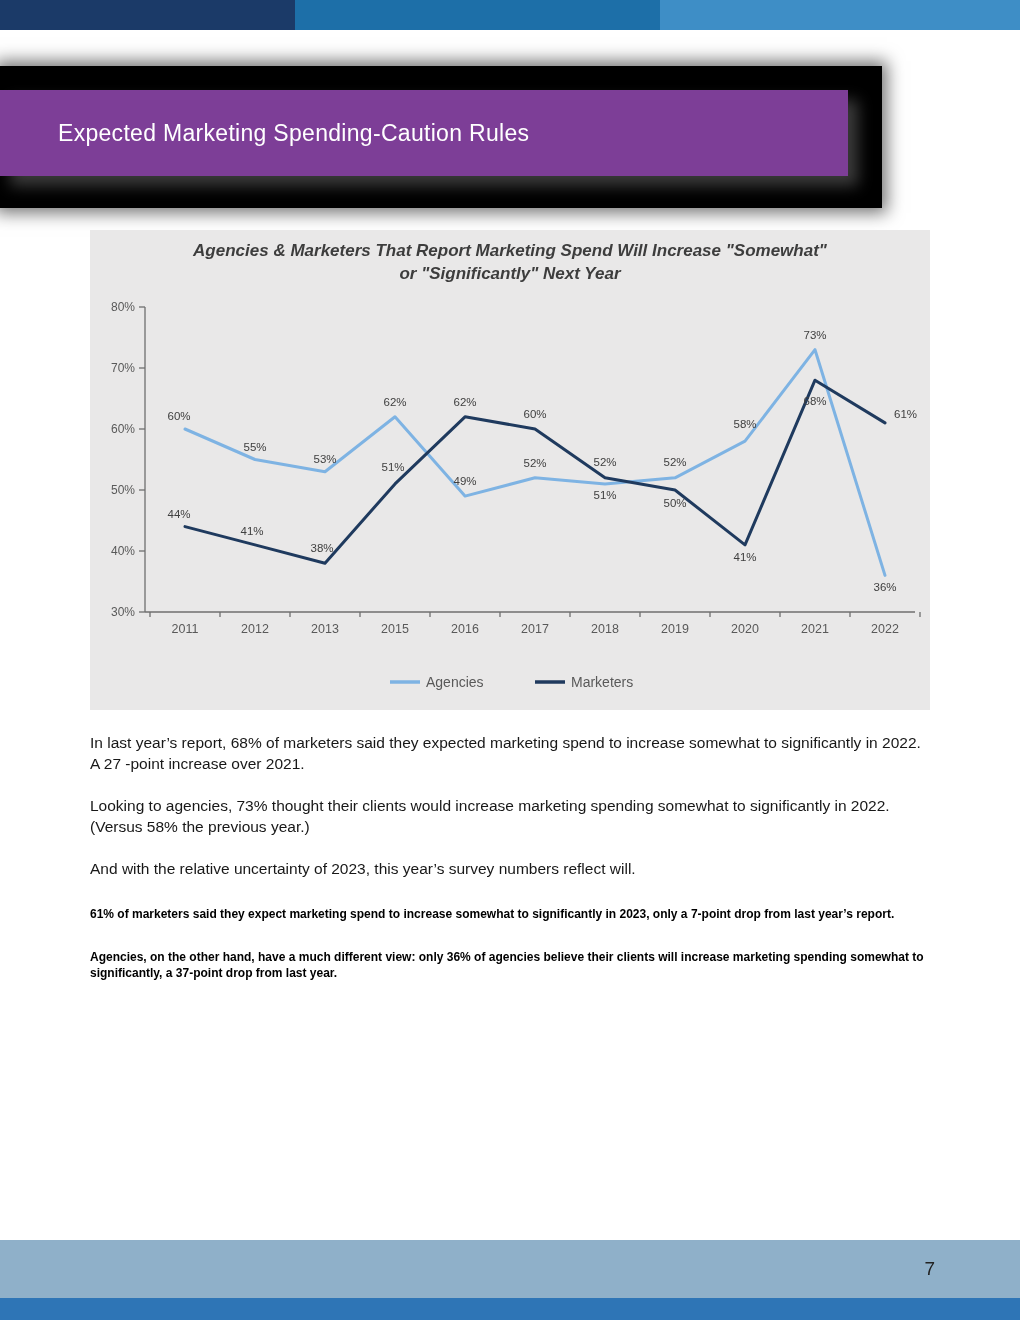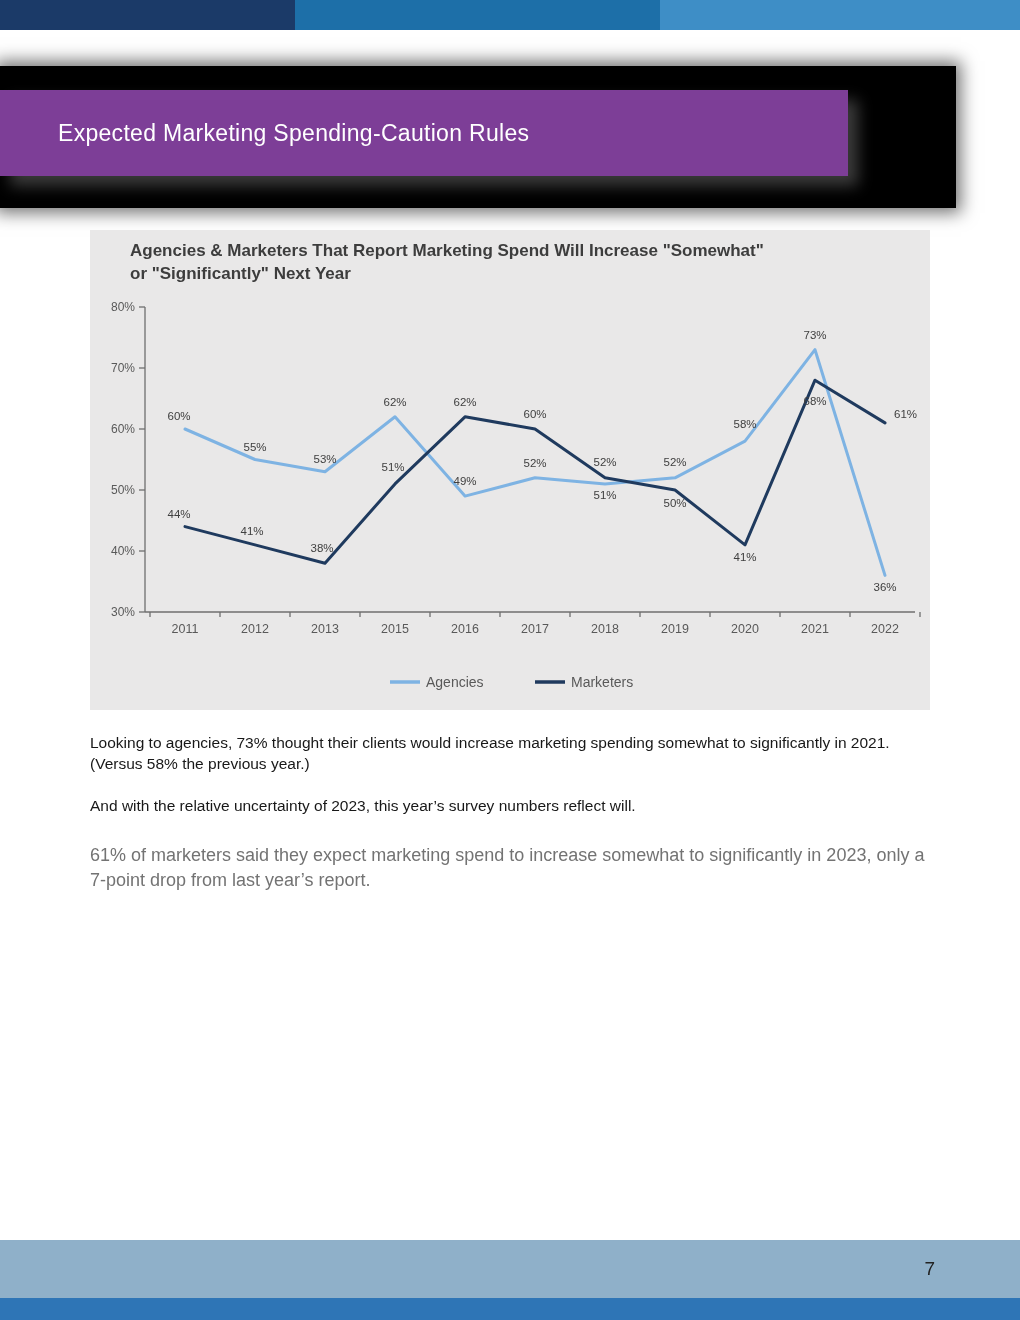--- a/index.html
+++ b/index.html
@@ -7,39 +7,39 @@
     width:1020px;height:1320px;position:relative;background:#fff;overflow:hidden;
     font-family:"Liberation Sans",sans-serif;
   }
   
   .topbar{position:absolute;top:0;left:0;width:1020px;height:30px;display:flex;}
   .topbar .seg1{width:295px;height:100%;background:#1B3A68;}
   .topbar .seg2{width:365px;height:100%;background:#1D6FA8;}
   .topbar .seg3{flex:1;height:100%;background:#3E8EC6;}
 
   
-  .board{position:absolute;left:0;top:66px;width:956px;height:142px;background:#000;
+  .board{position:absolute;left:0;top:66px;width:882px;height:142px;background:#000;
          box-shadow:0 0 16px 5px rgba(0,0,0,0.55);}
   .banner{position:absolute;left:0;top:24px;width:848px;height:86px;background:#7D3E97;
           box-shadow:10px 10px 14px rgba(130,130,130,0.45);
           display:flex;align-items:center;}
   .banner span{color:#fff;font-size:23px;padding-left:58px;letter-spacing:0.3px;}
 
   
   .chart-panel{position:absolute;left:90px;top:230px;width:840px;height:480px;background:#E9E8E8;}
-  .chart-title{position:absolute;top:10px;left:40px;right:40px;text-align:left;
-               font-weight:bold;font-size:17px;line-height:1.35;color:#3D3D3D;z-index:2;}
+  .chart-title{position:absolute;top:10px;left:40px;right:40px;text-align:center;
+               font-weight:bold;font-size:17px;line-height:1.35;color:#3D3D3D;z-index:2;font-style:italic;}
   #chart-svg{position:absolute;top:0;left:0;display:block;}
   #chart-svg text{font-family:"Liberation Sans",sans-serif;}
 
   
   .text-block{position:absolute;left:90px;top:733px;width:842px;
               font-size:15.5px;line-height:1.33;color:#181818;}
   .text-block p{margin:0 0 22px 0;}
-  .text-block p.bold{font-weight:400;font-size:18px;line-height:1.38;color:#737373;
+  .text-block p.bold{font-weight:700;font-size:12px;line-height:1.38;color:#000000;
                      margin-top:26px;margin-bottom:24px;}
 
   
   .footer-band{position:absolute;left:0;top:1240px;width:1020px;height:58px;background:#8FB0C9;}
   .footer-band .page-num{position:absolute;right:85px;top:0;line-height:58px;
                          font-size:19px;color:#222;}
   .footer-strip{position:absolute;left:0;top:1298px;width:1020px;height:22px;background:#2E75B6;}
 </style>
 </head>
 <body>
@@ -124,21 +124,23 @@
       <text x="725" y="175.2" text-anchor="middle" font-size="11.5" fill="#404040">68%</text>
       <text x="804" y="187.9" text-anchor="start" font-size="11.5" fill="#404040">61%</text>
       <line x1="300" y1="452" x2="330" y2="452" stroke="#7EB3E3" stroke-width="3.5"></line>
       <text x="336" y="457" font-size="14" fill="#595959">Agencies</text>
       <line x1="445" y1="452" x2="475" y2="452" stroke="#1F3A5E" stroke-width="3.5"></line>
       <text x="481" y="457" font-size="14" fill="#595959">Marketers</text>
     </svg>
 </div>
 
 <div class="text-block">
-  <p>Looking to agencies, 73% thought their clients would increase marketing spending somewhat to significantly in 2021. (Versus 58% the previous year.)</p>
+  <p>In last year’s report, 68% of marketers said they expected marketing spend to increase somewhat to significantly in 2022.  A 27 -point increase over 2021.</p>
+  <p>Looking to agencies, 73% thought their clients would increase marketing spending somewhat to significantly in 2022. (Versus 58% the previous year.)</p>
   <p>And with the relative uncertainty of 2023, this year’s survey numbers reflect will.</p>
   <p class="bold">61% of marketers said they expect marketing spend to increase somewhat to significantly in 2023, only a 7-point drop from last year’s report.</p>
+  <p class="bold">Agencies, on the other hand, have a much different view: only 36% of agencies believe their clients will increase marketing spending somewhat to significantly, a 37-point drop from last year.</p>
 </div>
 
 <div class="footer-band" style="background: rgb(143, 176, 201);">
   <span class="page-num">7</span>
 </div>
 <div class="footer-strip" style="background: rgb(46, 117, 182);"></div>
 
 </body></html>

